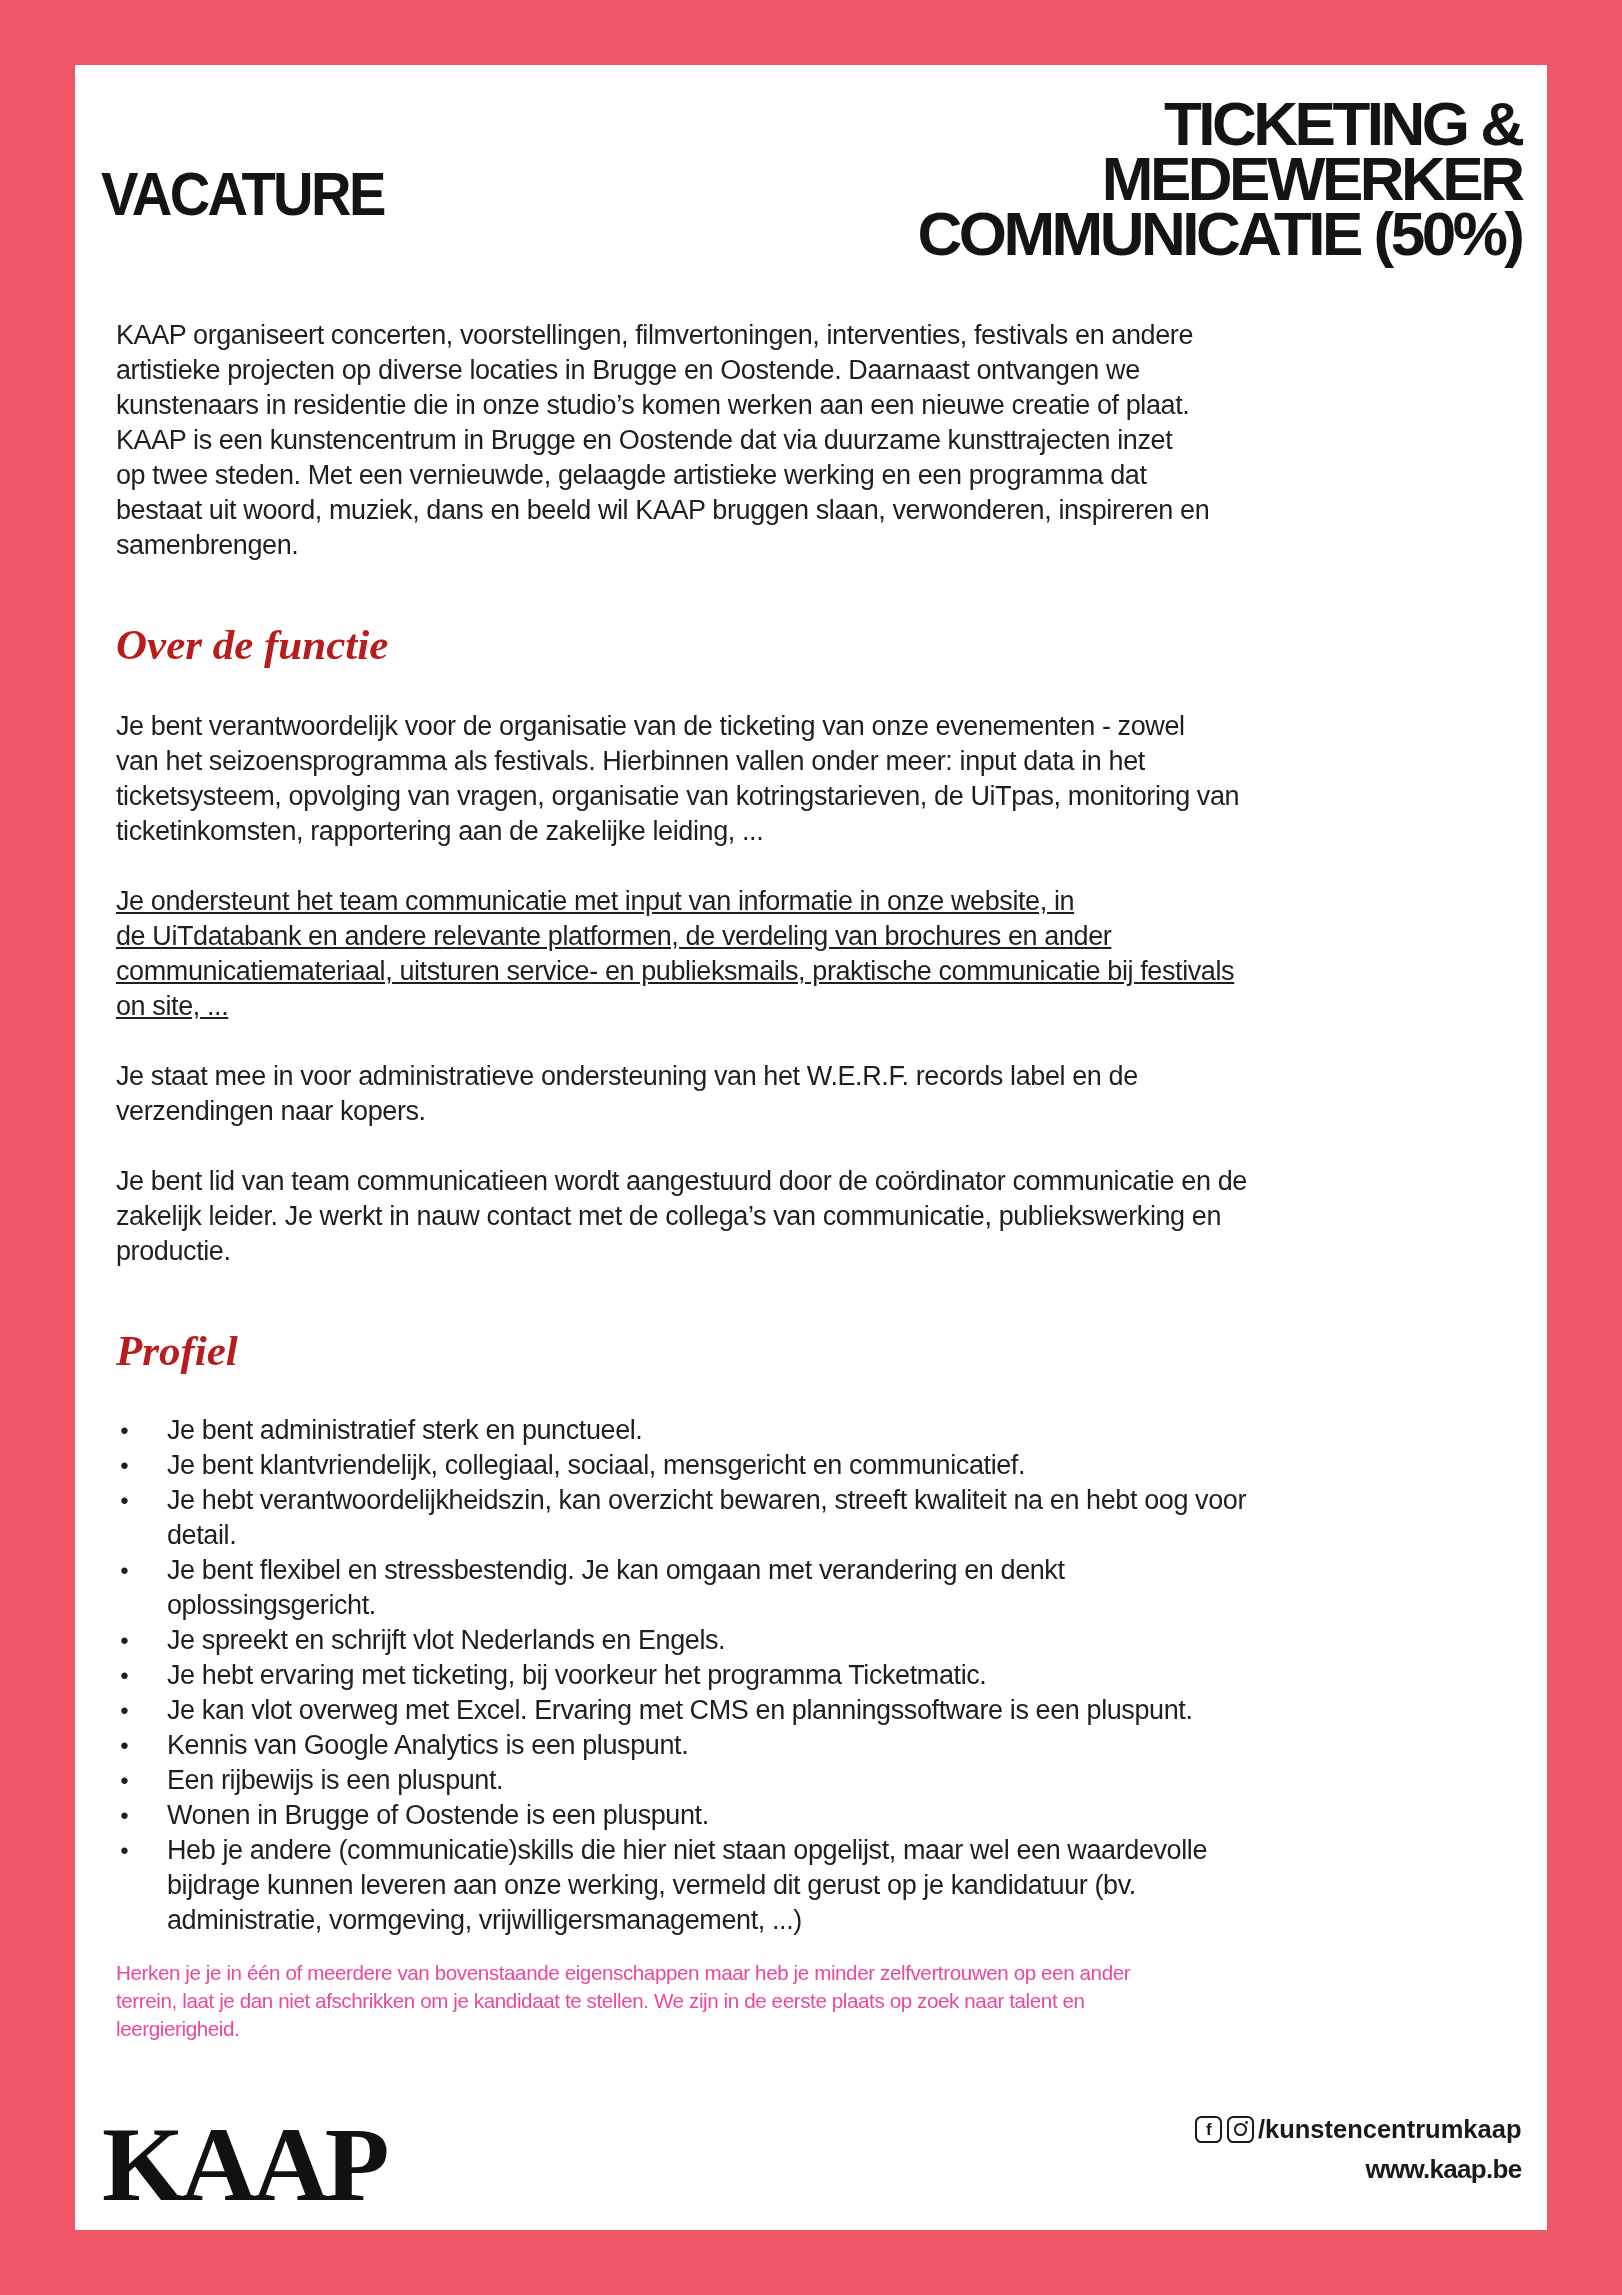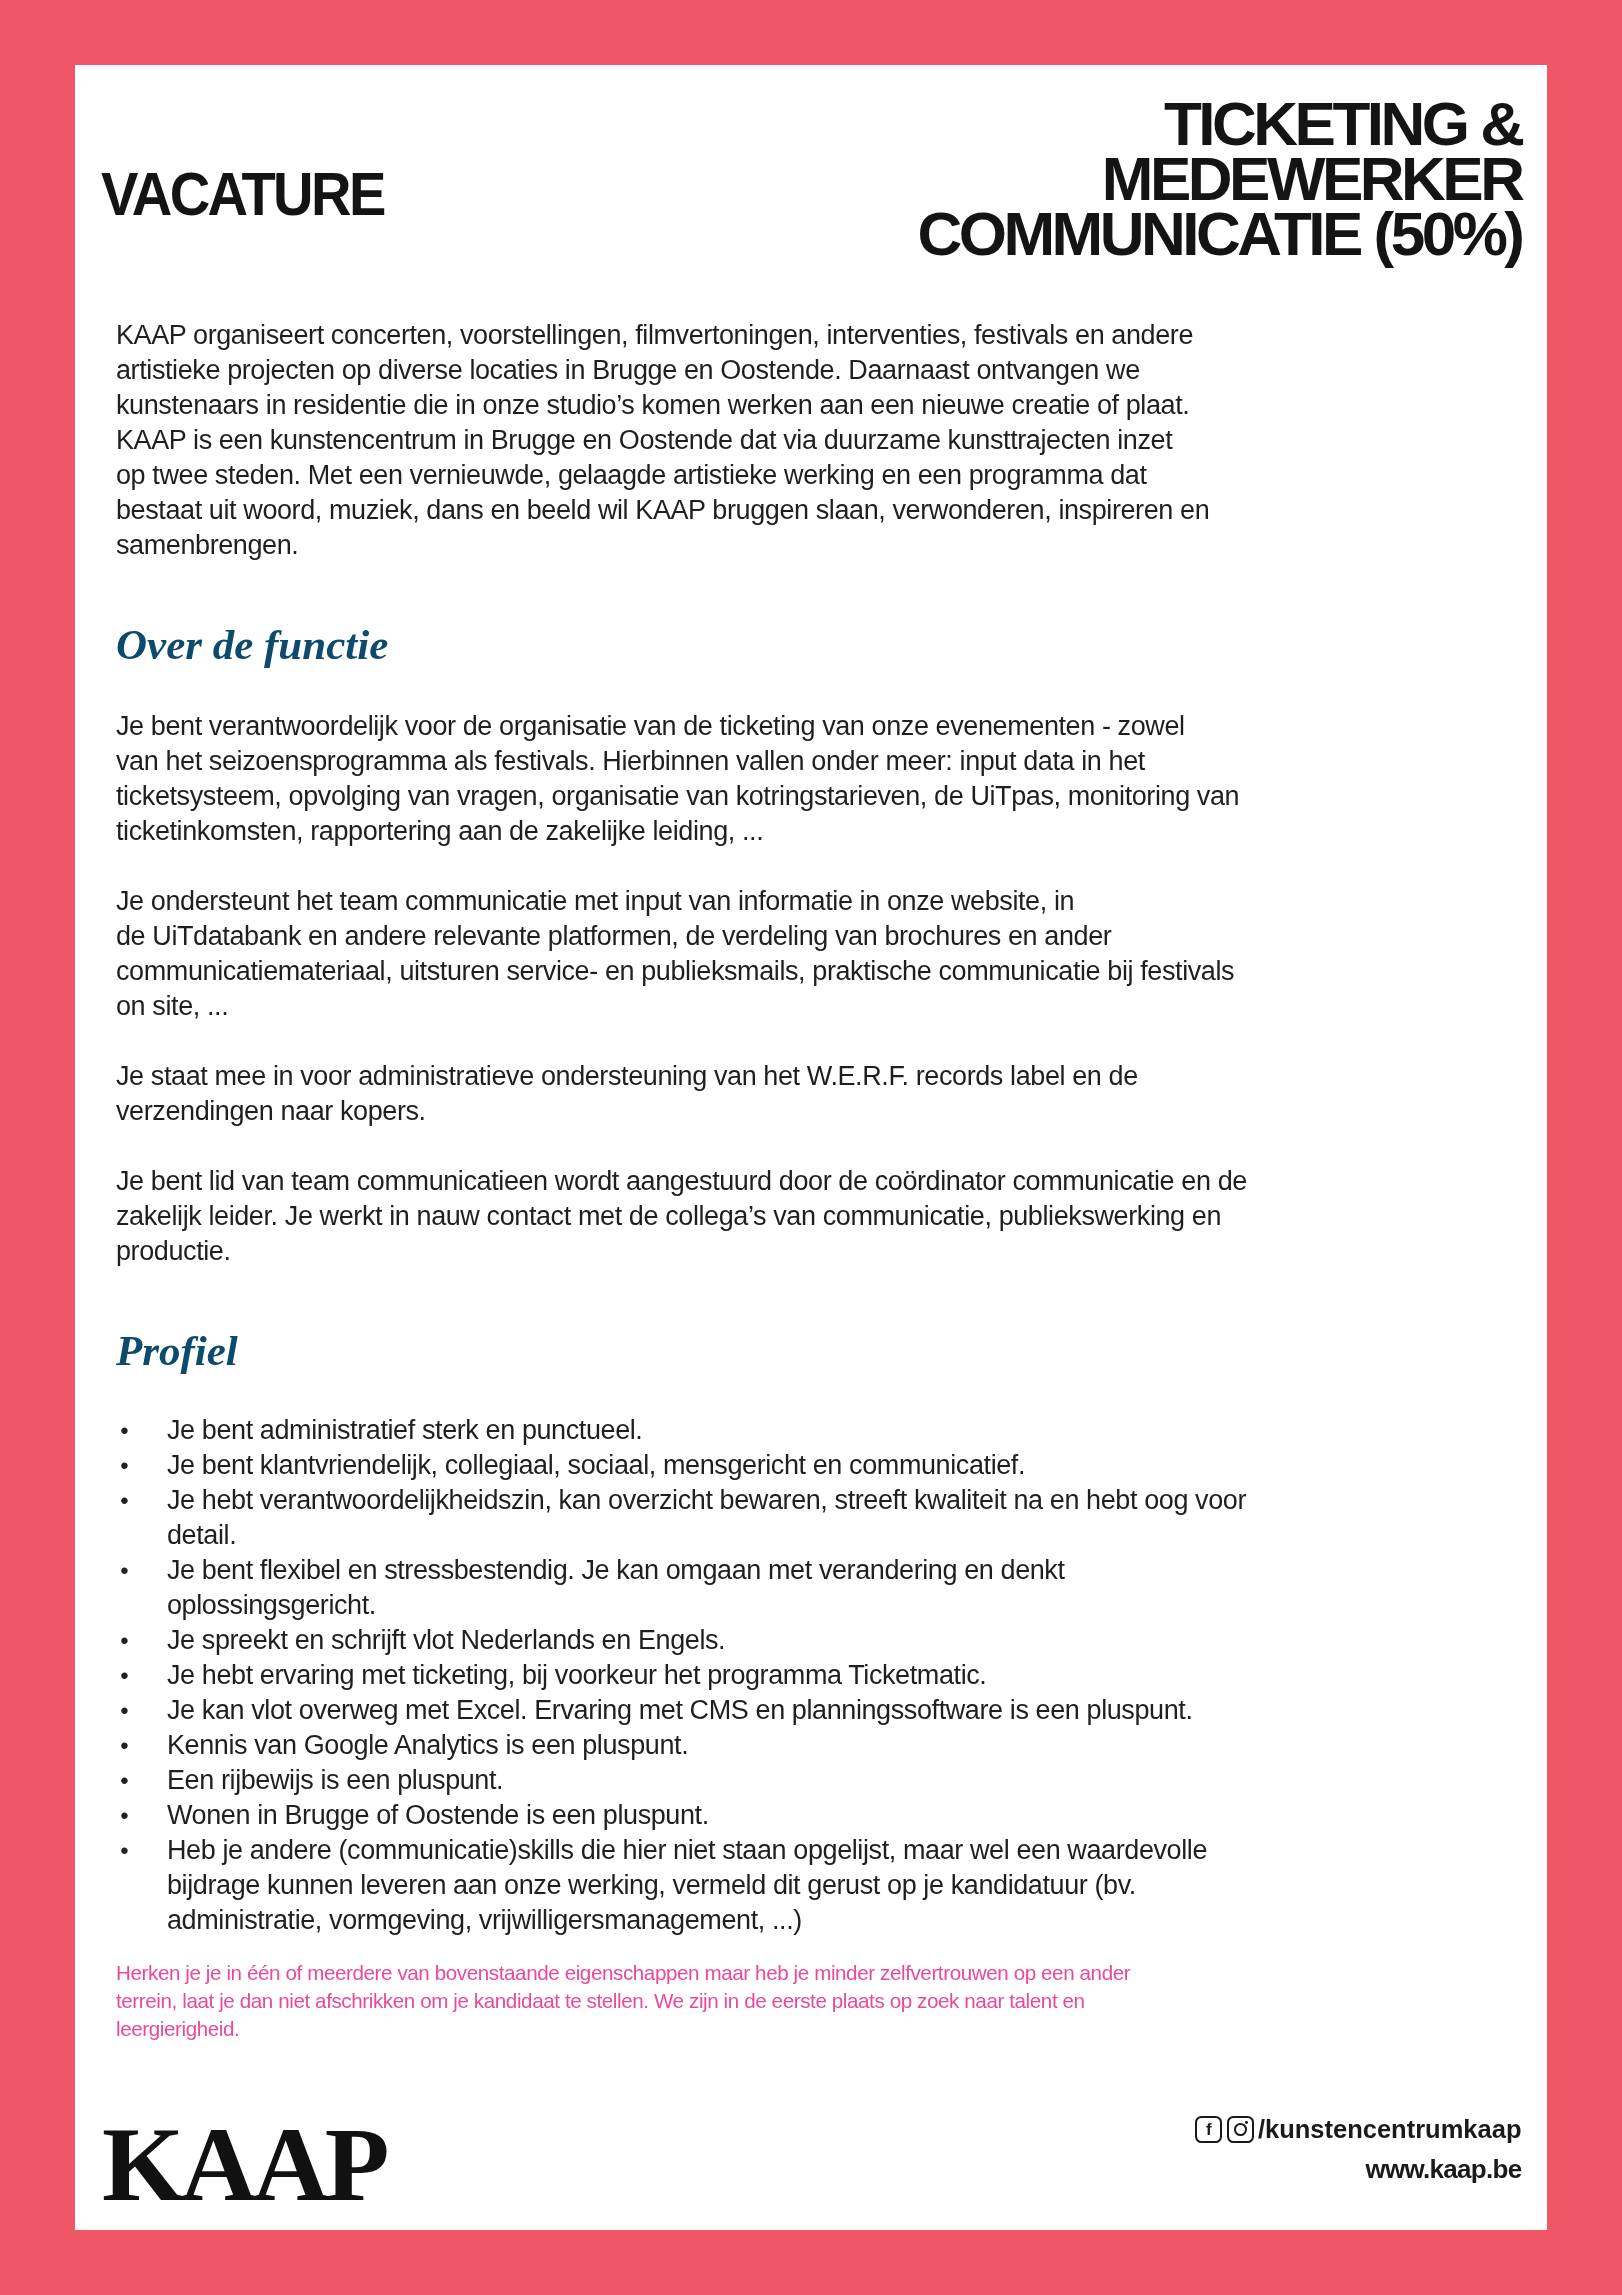--- a/index.html
+++ b/index.html
@@ -54,21 +54,21 @@
       margin: 0;
       white-space: pre-line;
       color: #1f1f1f;
     }
     .section-heading {
       font-family: "Liberation Serif", serif;
       font-style: italic;
       font-size: 43px;
       line-height: 1;
       margin: 0;
-      color: #0c4a6e;
+      color: #b91c1c;
     }
     .bullets { list-style: none; padding: 0; margin: 0; }
     .bullets li {
       position: relative;
       padding-left: 51px;
       font-family: "Liberation Sans", sans-serif;
       font-size: 27px;
       line-height: 35px;
       letter-spacing: -0.4px;
       color: #1f1f1f;
@@ -158,21 +158,21 @@
 op twee steden. Met een vernieuwde, gelaagde artistieke werking en een programma dat
 bestaat uit woord, muziek, dans en beeld wil KAAP bruggen slaan, verwonderen, inspireren en
 samenbrengen.</p>
 
     <h2 class="section-heading" style="margin-top:60px;">Over de functie</h2>
 
     <p class="para" style="margin-top:43px;">Je bent verantwoordelijk voor de organisatie van de ticketing van onze evenementen - zowel
 van het seizoensprogramma als festivals. Hierbinnen vallen onder meer: input data in het
 ticketsysteem, opvolging van vragen, organisatie van kotringstarieven, de UiTpas, monitoring van
 ticketinkomsten, rapportering aan de zakelijke leiding, ...</p>
-    <p class="para" style="margin-top:35px;">Je ondersteunt het team communicatie met input van informatie in onze website, in
+    <p class="para" style="margin-top:35px;text-decoration:underline;">Je ondersteunt het team communicatie met input van informatie in onze website, in
 de UiTdatabank en andere relevante platformen, de verdeling van brochures en ander
 communicatiemateriaal, uitsturen service- en publieksmails, praktische communicatie bij festivals
 on site, ...</p>
     <p class="para" style="margin-top:35px;">Je staat mee in voor administratieve ondersteuning van het W.E.R.F. records label en de
 verzendingen naar kopers.</p>
     <p class="para" style="margin-top:35px;">Je bent lid van team communicatieen wordt aangestuurd door de coördinator communicatie en de
 zakelijk leider. Je werkt in nauw contact met de collega’s van communicatie, publiekswerking en
 productie.</p>
 
     <h2 class="section-heading" style="margin-top:60px;">Profiel</h2>

